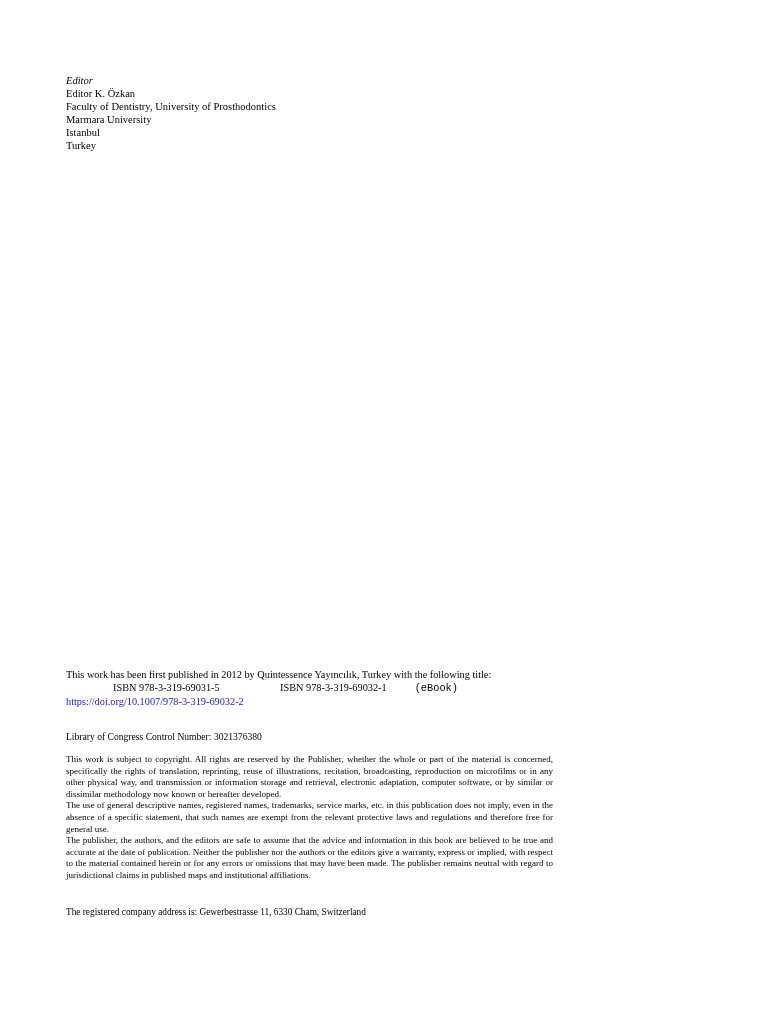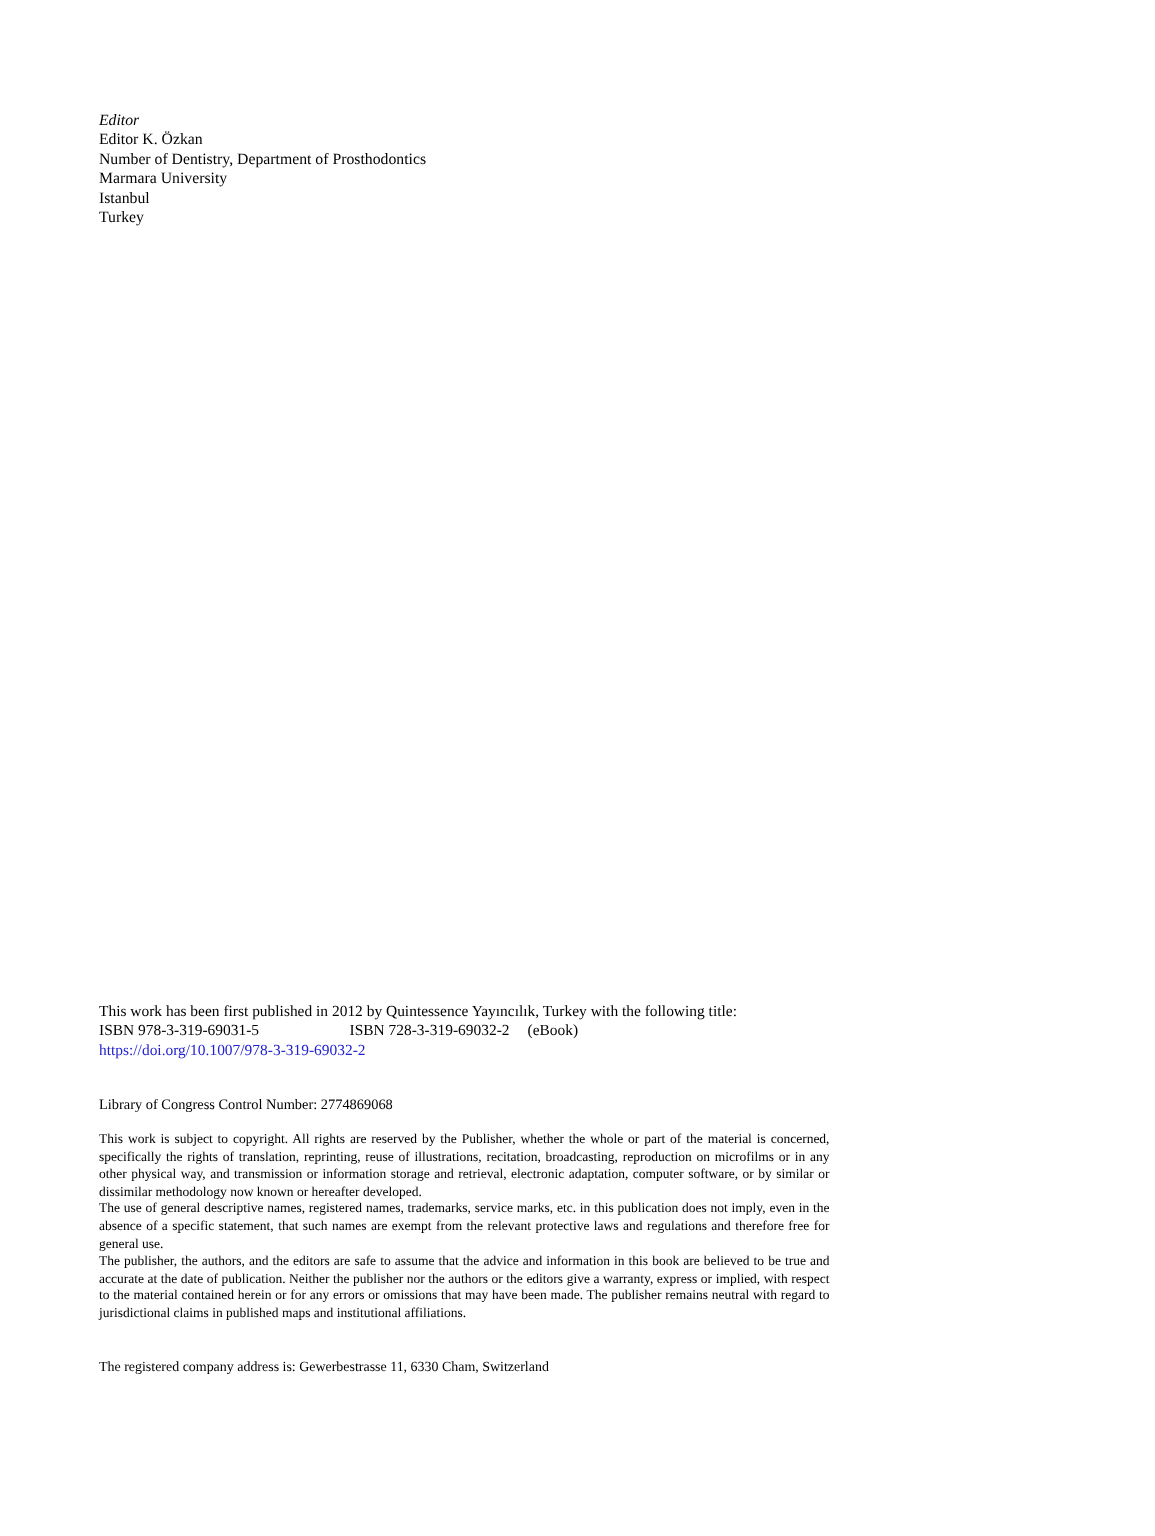--- a/index.html
+++ b/index.html
@@ -31,23 +31,25 @@
     position: absolute;
     left: 66px;
     top: 668px;
     width: 500px;
     font-size: 10.3px;
     line-height: 13px;
   }
   .isbn-row .isbn-print {
     display: inline-block;
     width: 167px;
+    margin-left: 47px;
   }
   .isbn-row .ebook-tag {
-    margin-left: 12px;
+    margin-left: 28px;
+    font-family: Liberation Mono, monospace;
   }
   .doi-link {
     color: var(--link-color, #2020d0);
     text-decoration: none;
     margin-top: 46px;
   }
   .loc-line {
     position: absolute;
     left: 66px;
     top: 731px;
@@ -80,37 +82,37 @@
   }
 </style>
 </head>
 <body>
 
 <div class="page">
 
   <div class="editor-block">
     <div class="editor-heading">Editor</div>
     <div>Editor K. Özkan</div>
-    <div>Number of Dentistry, Department of Prosthodontics</div>
+    <div>Faculty of Dentistry, University of Prosthodontics</div>
     <div>Marmara University</div>
     <div>Istanbul</div>
     <div>Turkey</div>
   </div>
 
   <div class="pub-block">
     <div>This work has been first published in 2012 by Quintessence Yayıncılık, Turkey with the following title:</div>
     <div class="isbn-row">
-      <span class="isbn-print">ISBN 978-3-319-69031-5</span><span class="isbn-ebook">ISBN 728-3-319-69032-2</span><span class="ebook-tag">(eBook)</span>
+      <span class="isbn-print">ISBN 978-3-319-69031-5</span><span class="isbn-ebook">ISBN 978-3-319-69032-1</span><span class="ebook-tag">(eBook)</span>
     </div>
     <div>
       <a class="doi-link" href="#">https://doi.org/10.1007/978-3-319-69032-2</a>
     </div>
   </div>
 
-  <div class="loc-line">Library of Congress Control Number: 2774869068</div>
+  <div class="loc-line">Library of Congress Control Number: 3021376380</div>
 
   <div class="copyright-block">
     <p class="just">This work is subject to copyright. All rights are reserved by the Publisher, whether the whole or part of the material is concerned, specifically the rights of translation, reprinting, reuse of illustrations, recitation, broadcasting, reproduction on microfilms or in any other physical way, and transmission or information storage and retrieval, electronic adaptation, computer software, or by similar or dissimilar methodology now known or hereafter developed.</p>
     <p class="just">The use of general descriptive names, registered names, trademarks, service marks, etc. in this publication does not imply, even in the absence of a specific statement, that such names are exempt from the relevant protective laws and regulations and therefore free for general use.</p>
     <p class="just">The publisher, the authors, and the editors are safe to assume that the advice and information in this book are believed to be true and accurate at the date of publication. Neither the publisher nor the authors or the editors give a warranty, express or implied, with respect to the material contained herein or for any errors or omissions that may have been made. The publisher remains neutral with regard to jurisdictional claims in published maps and institutional affiliations.</p>
   </div>
 
   <div class="imprint-block">
     <div>The registered company address is: Gewerbestrasse 11, 6330 Cham, Switzerland</div>
   </div>

